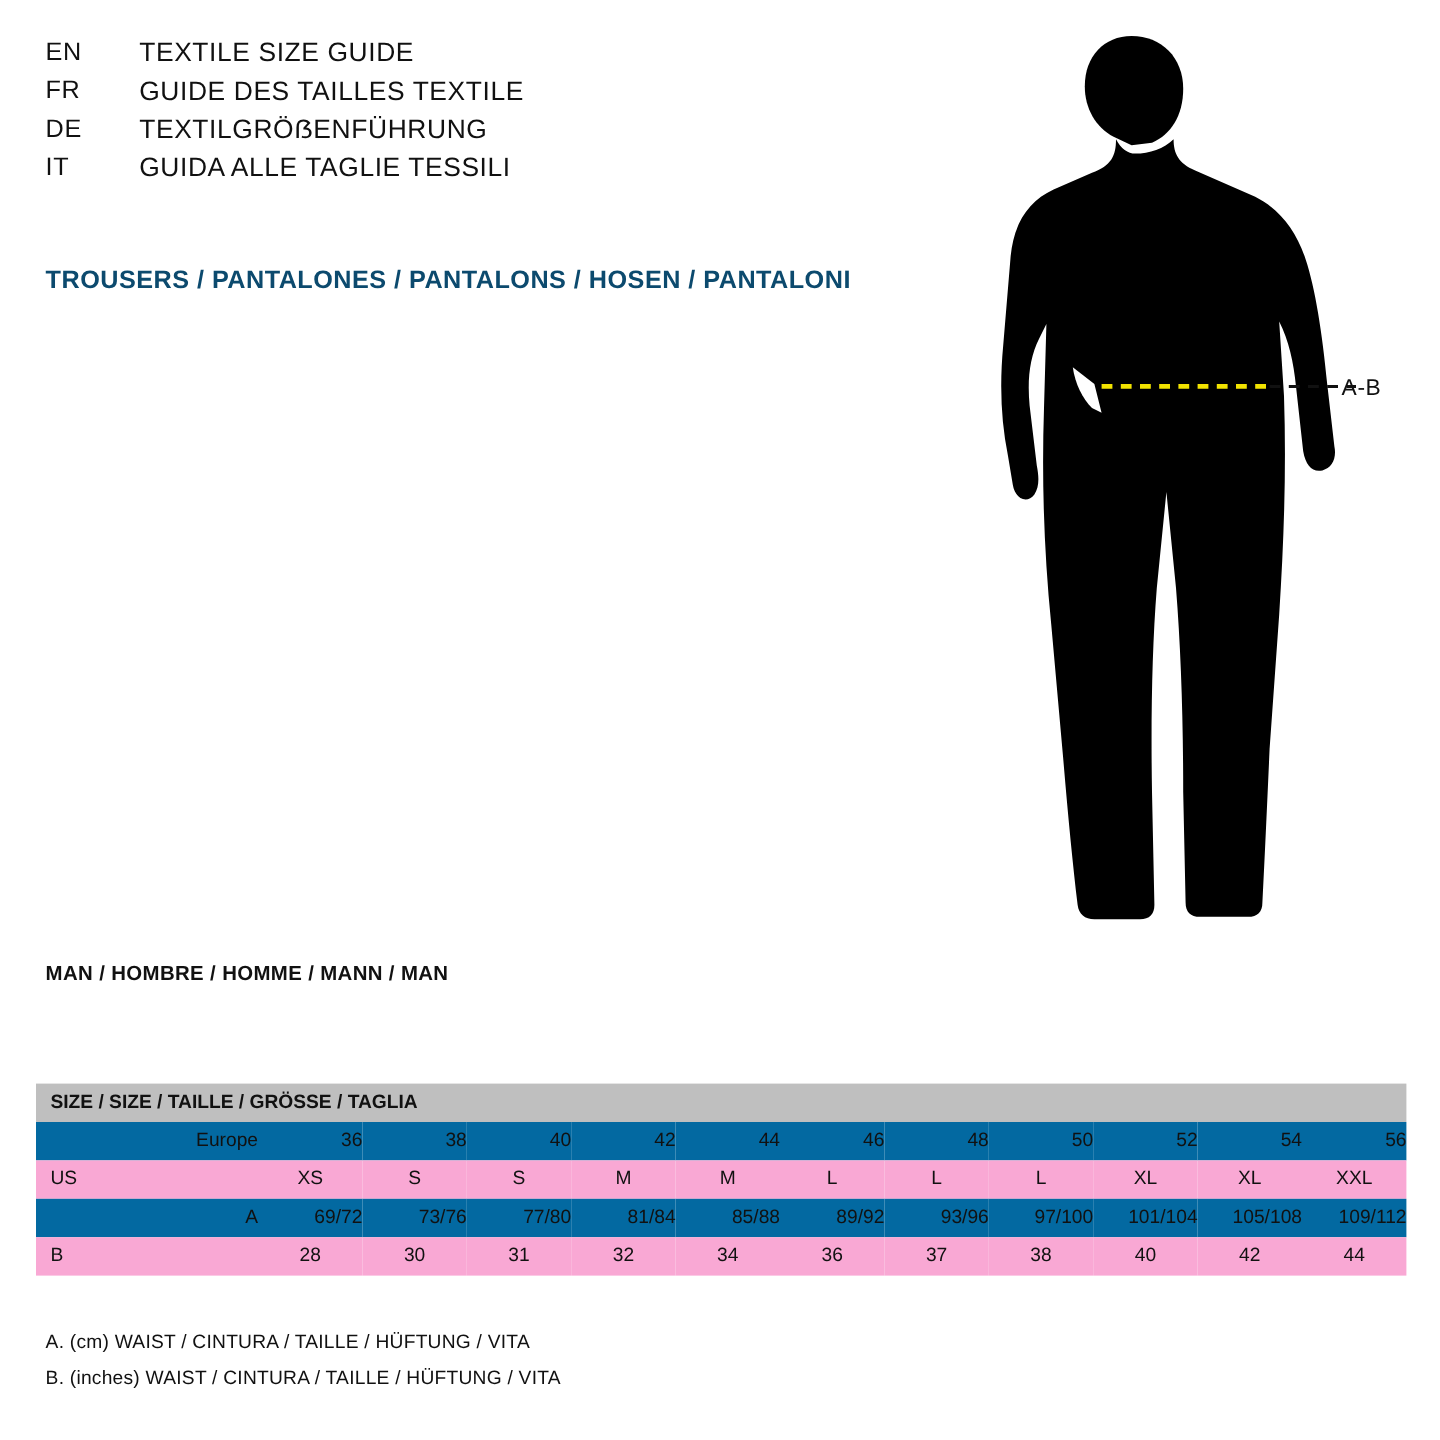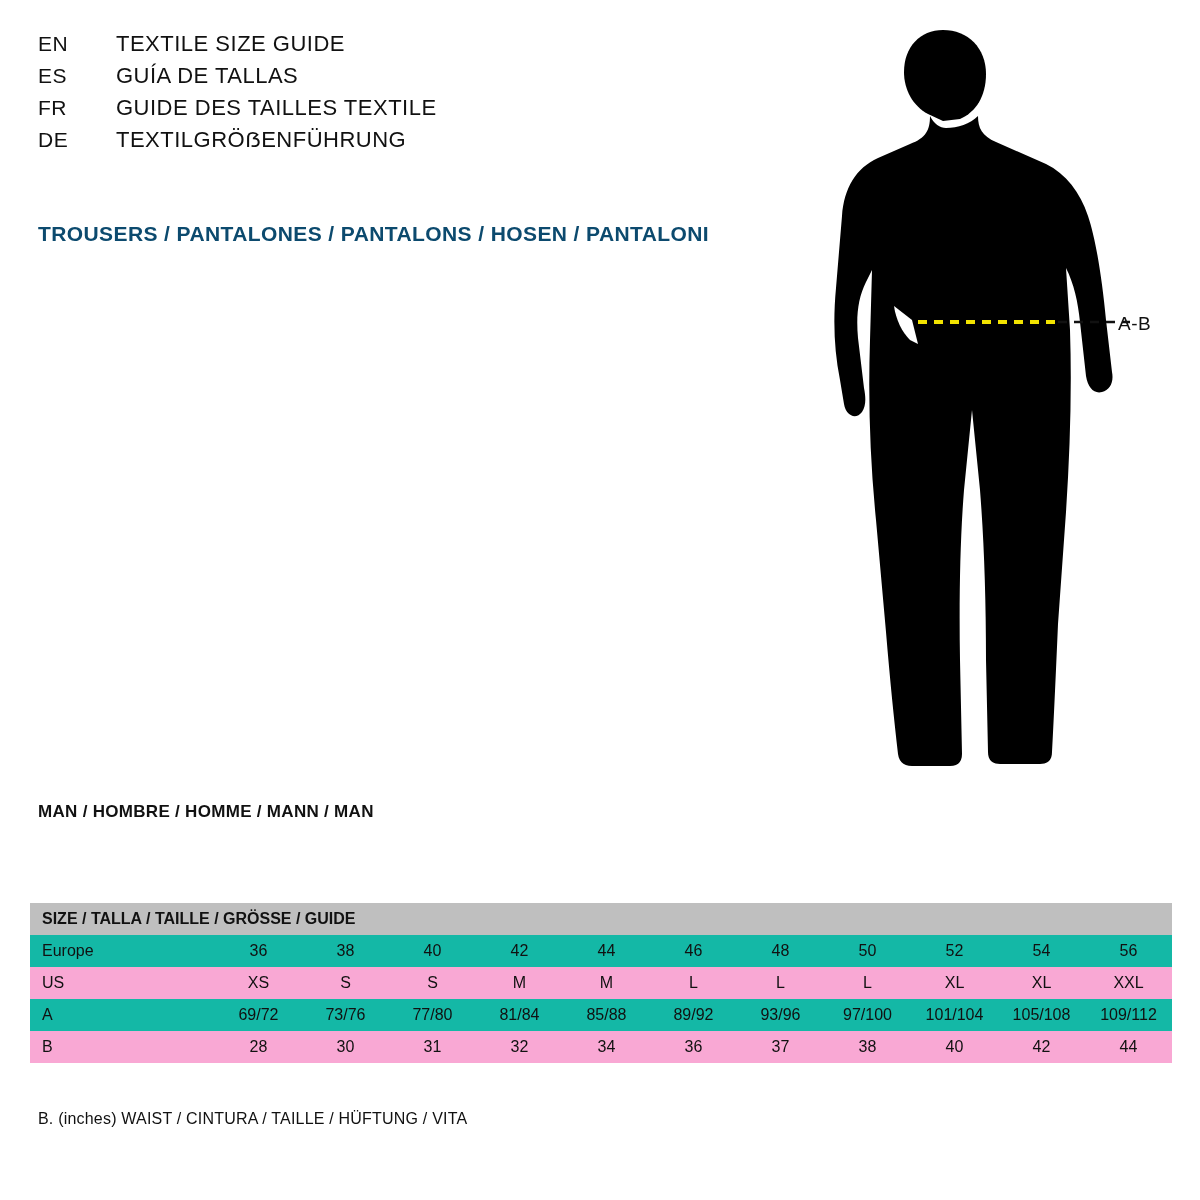--- a/index.html
+++ b/index.html
@@ -96,21 +96,22 @@
   }
   #size-table tr.header-row td {
     background: #bfbfbf;
     font-weight: bold;
     font-size: 16px;
   }
   #size-table tr.row-alt td {
     background: #f9a8d4;
   }
   #size-table tr.row-plain td {
-    background: #14b8a6;
+    background: #0369a1;
+    text-align: right;
   }
   #size-table td.label-col {
     text-align: left;
     padding-left: 12px;
   }
   #size-table td.val {
     text-align: center;
   }
 
   #footnotes {
@@ -125,32 +126,32 @@
     margin-bottom: 12px;
   }
 </style>
 </head>
 <body>
 
 <div id="lang-block">
   <div class="lang-row">
     <span class="lang-code">EN</span>
     <span class="lang-text">TEXTILE SIZE GUIDE</span>
-  </div>
-  <div class="lang-row">
-    <span class="lang-code">ES</span>
-    <span class="lang-text">GUÍA DE TALLAS</span>
   </div>
   <div class="lang-row">
     <span class="lang-code">FR</span>
     <span class="lang-text">GUIDE DES TAILLES TEXTILE</span>
   </div>
   <div class="lang-row">
     <span class="lang-code">DE</span>
     <span class="lang-text">TEXTILGRÖẞENFÜHRUNG</span>
+  </div>
+  <div class="lang-row">
+    <span class="lang-code">IT</span>
+    <span class="lang-text">GUIDA ALLE TAGLIE TESSILI</span>
   </div>
 </div>
 
 <div id="category-line">TROUSERS / PANTALONES / PANTALONS / HOSEN / PANTALONI</div>
 
 <div id="figure-area">
   <svg id="figure-svg" width="400" height="790" viewBox="0 0 400 790" xmlns="http://www.w3.org/2000/svg">
 
     <path fill="#000000" d="M143 10 C168 10 186 28 186 54 C186 76 176 92 160 99 L143 101 L128 94 C113 86 104 70 104 52 C104 27 120 10 143 10 Z"></path>
 
@@ -219,21 +220,21 @@
       <col style="width:87px">
       <col style="width:87px">
     <col style="width:87px">
       <col style="width:87px">
       <col style="width:87px">
     <col style="width:87px">
       <col style="width:87px">
   </colgroup>
   <tbody>
     <tr class="header-row">
-      <td class="label-col" colspan="12">SIZE / TALLA / TAILLE / GRÖSSE / GUIDE</td>
+      <td class="label-col" colspan="12">SIZE / SIZE / TAILLE / GRÖSSE / TAGLIA</td>
     </tr>
 
     <tr class="row-plain">
       <td class="label-col">Europe</td>
       <td class="val">36</td>
       <td class="val">38</td>
       <td class="val">40</td>
       <td class="val">42</td>
       <td class="val">44</td>
       <td class="val">46</td>
@@ -285,14 +286,15 @@
       <td class="val">37</td>
       <td class="val">38</td>
       <td class="val">40</td>
       <td class="val">42</td>
       <td class="val">44</td>
     </tr>
   </tbody>
 </table>
 
 <div id="footnotes">
+  <div class="footnote">A. (cm) WAIST / CINTURA / TAILLE / HÜFTUNG / VITA</div>
   <div class="footnote">B. (inches) WAIST / CINTURA / TAILLE / HÜFTUNG / VITA</div>
 </div>
 
 </body></html>

